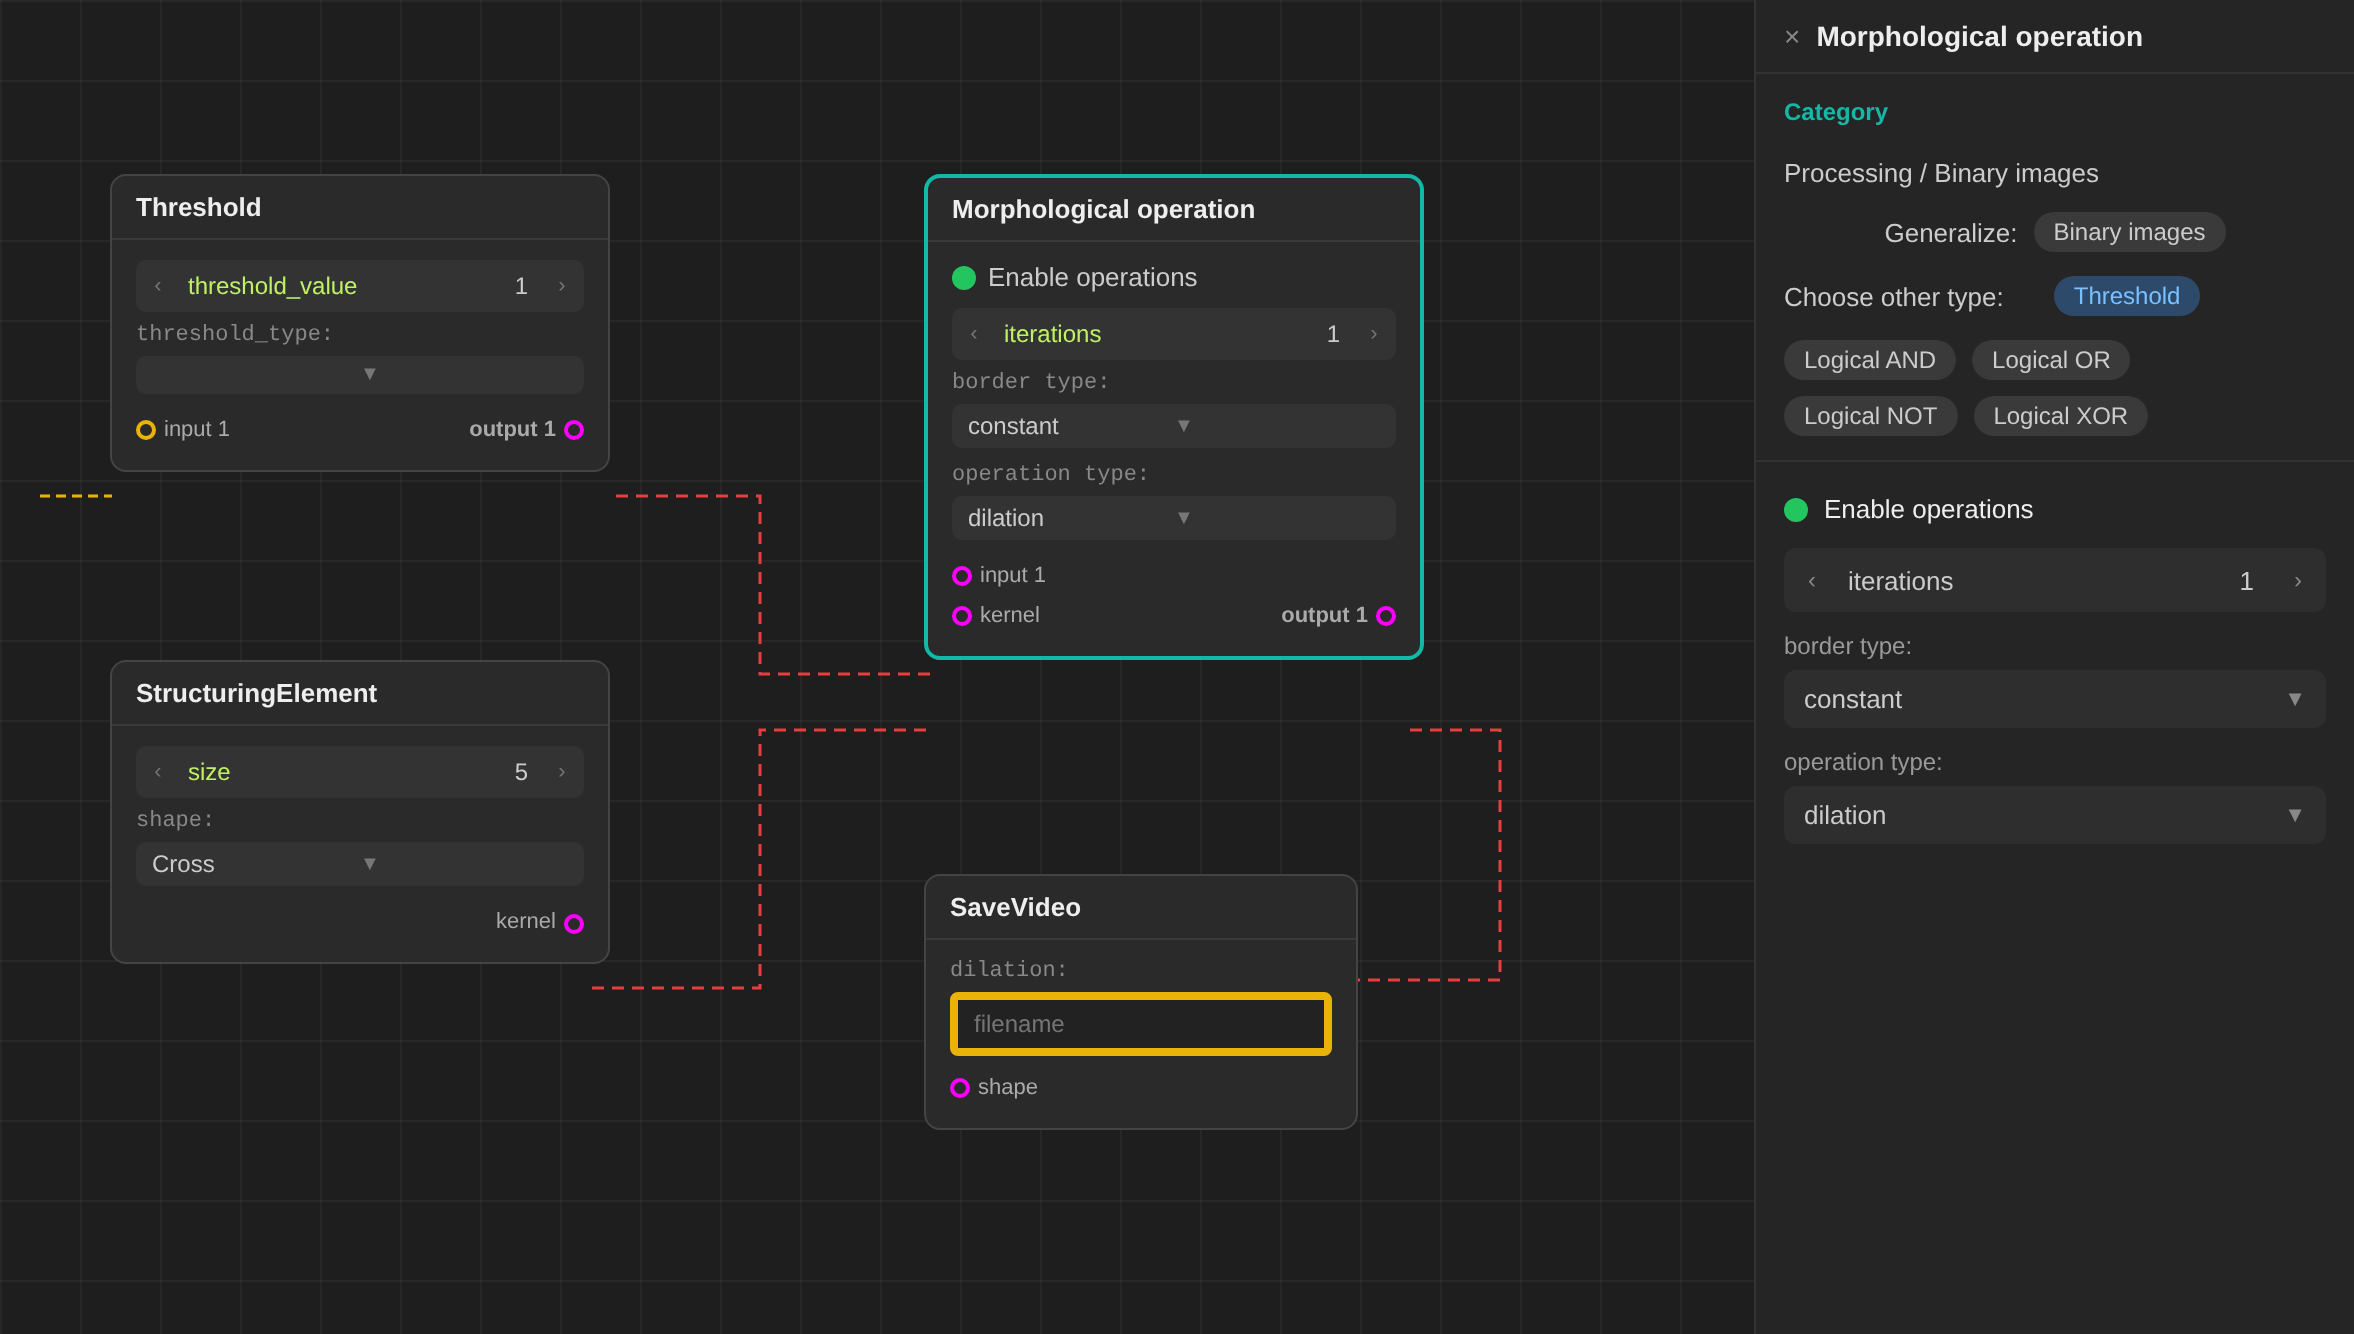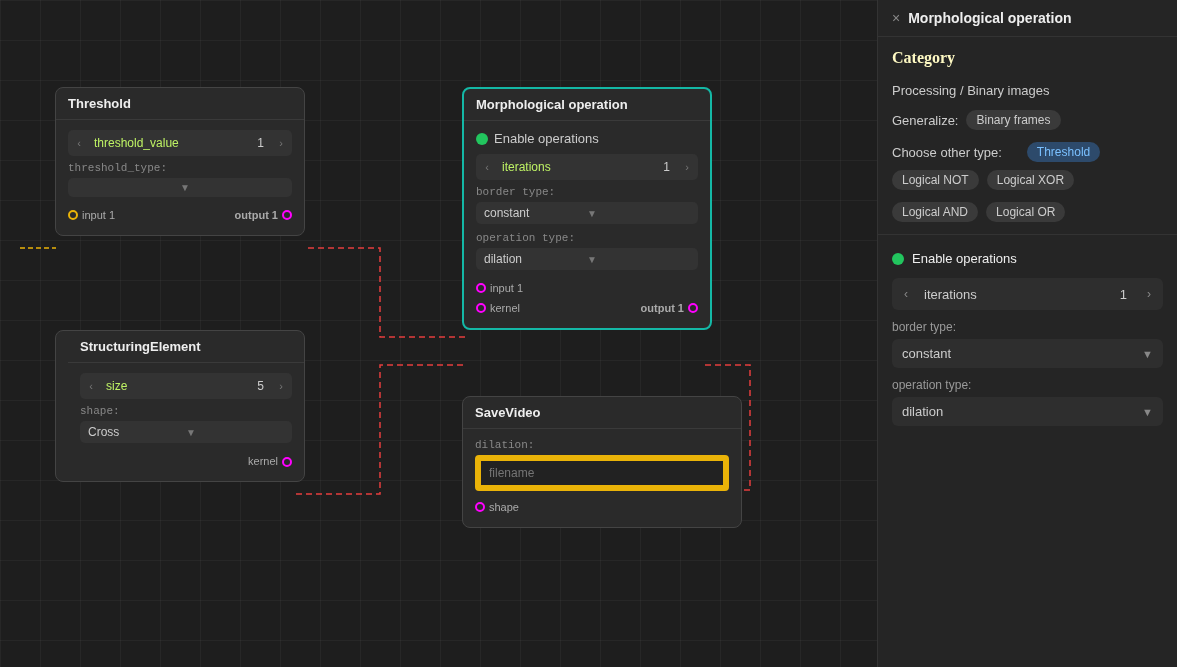--- a/index.html
+++ b/index.html
@@ -50,42 +50,42 @@
       font-size: 14px;
     }
 
     .panel-title {
       font-size: 14px;
       font-weight: 600;
       color: #eee;
     }
 
     .section-label {
-      font-size: 16px;
+      font-size: 12px;
       font-weight: 700;
-      color: #fef9c3;
+      color: #14b8a6;
       padding: 12px 14px 8px;
       text-transform: none;
-      font-family: Liberation Serif, serif;
     }
 
     .category-item {
       padding: 8px 14px;
       color: #ccc;
       font-size: 13px;
       cursor: pointer;
     }
 
     .generalize-row {
       display: flex;
       align-items: center;
       padding: 4px 14px 8px;
       gap: 8px;
       color: #ccc;
       font-size: 13px;
+      justify-content: center;
     }
 
     .tag {
       background: #3a3a3a;
       border-radius: 12px;
       padding: 3px 10px;
       font-size: 12px;
       color: #ccc;
       cursor: pointer;
     }
@@ -345,21 +345,21 @@
 
     
     .node-save {
       background: #2a2a2a;
       border: 1px solid #444;
     }
 
     .filename-input {
       width: 100%;
       background: #222;
-      border: 6px solid #eab308;
+      border: 4px solid #eab308;
       border-radius: 4px;
       padding: 5px 8px;
       color: #bef264;
       font-size: 12px;
       outline: none;
     }
 
     
     .connections-svg {
       position: absolute;
@@ -415,21 +415,21 @@
           <span class="port-label">input 1</span>
         </div>
         <div class="port-right">
           <span class="port-label">output 1</span>
           <div class="port-dot pink"></div>
         </div>
       </div>
     </div>
   </div>
 
-  <div class="node" style="left:55px; top:330px; width:250px;padding-left:12px;">
+  <div class="node" style="left:55px; top:330px; width:250px;">
     <div class="node-header">
       <span>StructuringElement</span>
     </div>
     <div class="node-body">
       <div class="node-stepper">
         <div class="ns-btn">‹</div>
         <span class="ns-label">size</span>
         <span class="ns-value">5</span>
         <div class="ns-btn">›</div>
       </div>
@@ -482,21 +482,21 @@
           <span class="port-label">kernel</span>
         </div>
         <div class="port-right">
           <span class="port-label">output 1</span>
           <div class="port-dot pink"></div>
         </div>
       </div>
     </div>
   </div>
 
-  <div class="node node-save" style="left:462px; top:396px; width:280px;">
+  <div class="node node-save" style="left:462px; top:437px; width:217px;">
     <div class="node-header">
       <span>SaveVideo</span>
     </div>
     <div class="node-body">
       <div class="node-field-label">dilation:</div>
       <input class="filename-input" type="text" placeholder="filename" style="">
       <div style="margin-top:6px;" class="port-row">
         <div class="port-left">
           <div class="port-dot pink"></div>
           <span class="port-label">shape</span>
@@ -513,35 +513,35 @@
     <span class="close-btn">×</span>
     <span class="panel-title">Morphological operation</span>
   </div>
 
   <div class="section-label">Category</div>
 
   <div class="category-item">Processing / Binary images</div>
 
   <div class="generalize-row">
     <span>Generalize:</span>
-    <span class="tag">Binary frames</span>
+    <span class="tag">Binary images</span>
   </div>
 
   <div class="choose-row">
     <span>Choose other type:</span>
     <span class="tag highlight">Threshold</span>
   </div>
 
+  <div class="tags-row">
+    <span class="tag">Logical AND</span>
+    <span class="tag">Logical OR</span>
+  </div>
   <div class="tags-row" style="padding-top:0;">
     <span class="tag">Logical NOT</span>
     <span class="tag">Logical XOR</span>
-  </div>
-  <div class="tags-row">
-    <span class="tag">Logical AND</span>
-    <span class="tag">Logical OR</span>
   </div>
 
   <div class="divider"></div>
 
 
   <div class="properties-section">
 
     <div class="enable-row">
       <div class="dot-green"></div>
       <span class="enable-label">Enable operations</span>

